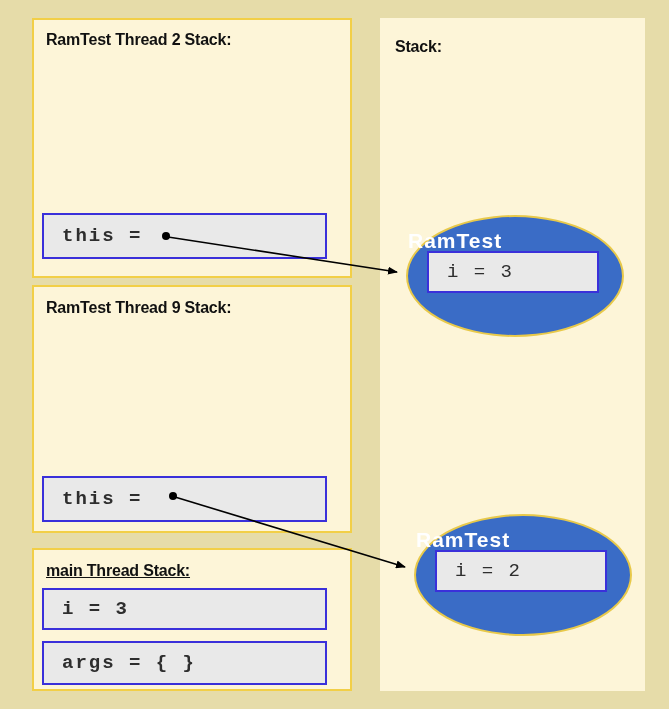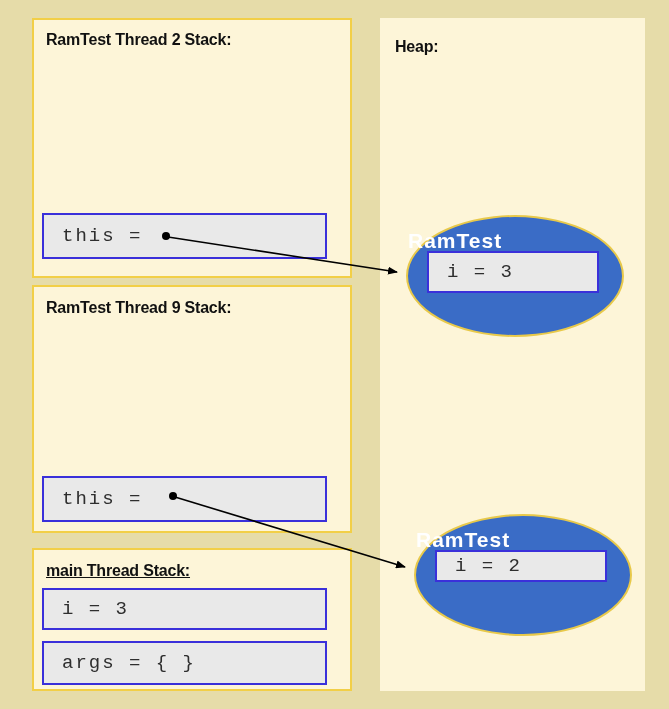--- a/index.html
+++ b/index.html
@@ -51,20 +51,21 @@
   #heap-panel    { left: 380px; top: 18px;  width: 265px; height: 673px; }
 
   
   .slot {
     position: absolute;
     background: #e9e9e9;
     border: 2px solid #3a30da;
     box-sizing: border-box;
     display: flex;
     align-items: center;
+    font-weight: bold;
   }
   .slot-text {
     font-family: "Liberation Mono", "DejaVu Sans Mono", monospace;
     font-size: 19px;
     color: #2e2e2e;
     padding-left: 18px;
     letter-spacing: 2px;
     white-space: pre;
   }
 
@@ -125,33 +126,33 @@
   <div class="panel" id="stack-main"></div>
   <div class="panel-title" style="left:46px; top:562px;text-decoration:underline;">main Thread Stack:</div>
   <div class="slot" style="left:42px; top:588px; width:285px; height:42px;">
     <span class="slot-text">i = 3</span>
   </div>
   <div class="slot" style="left:42px; top:641px; width:285px; height:44px;">
     <span class="slot-text">args = { }</span>
   </div>
 
   <div class="panel-heap" id="heap-panel"></div>
-  <div class="panel-title" style="left:395px; top:38px;">Heap:</div>
+  <div class="panel-title" style="left:395px; top:38px;">Stack:</div>
 
   <div class="heap-obj" style="left:406px; top:215px; width:218px; height:122px;">
     <div class="heap-obj-title" style="top:12px;">RamTest</div>
   </div>
   <div class="heap-slot" style="left:427px; top:251px; width:172px; height:42px;">
     <span class="slot-text">i = 3</span>
   </div>
 
   <div class="heap-obj" style="left:414px; top:514px; width:218px; height:122px;">
     <div class="heap-obj-title" style="top:12px;">RamTest</div>
   </div>
-  <div class="heap-slot" style="left:435px; top:550px; width:172px; height:32px;">
+  <div class="heap-slot" style="left:435px; top:550px; width:172px; height:42px;">
     <span class="slot-text">i = 2</span>
   </div>
 
   <svg id="arrows" viewBox="0 0 669 709">
     <defs>
       <marker id="ahead" markerWidth="10" markerHeight="8" refX="9" refY="4" orient="auto" markerUnits="userSpaceOnUse">
         <path d="M0,0 L10,4 L0,8 z" fill="#000000"></path>
       </marker>
     </defs>
 

